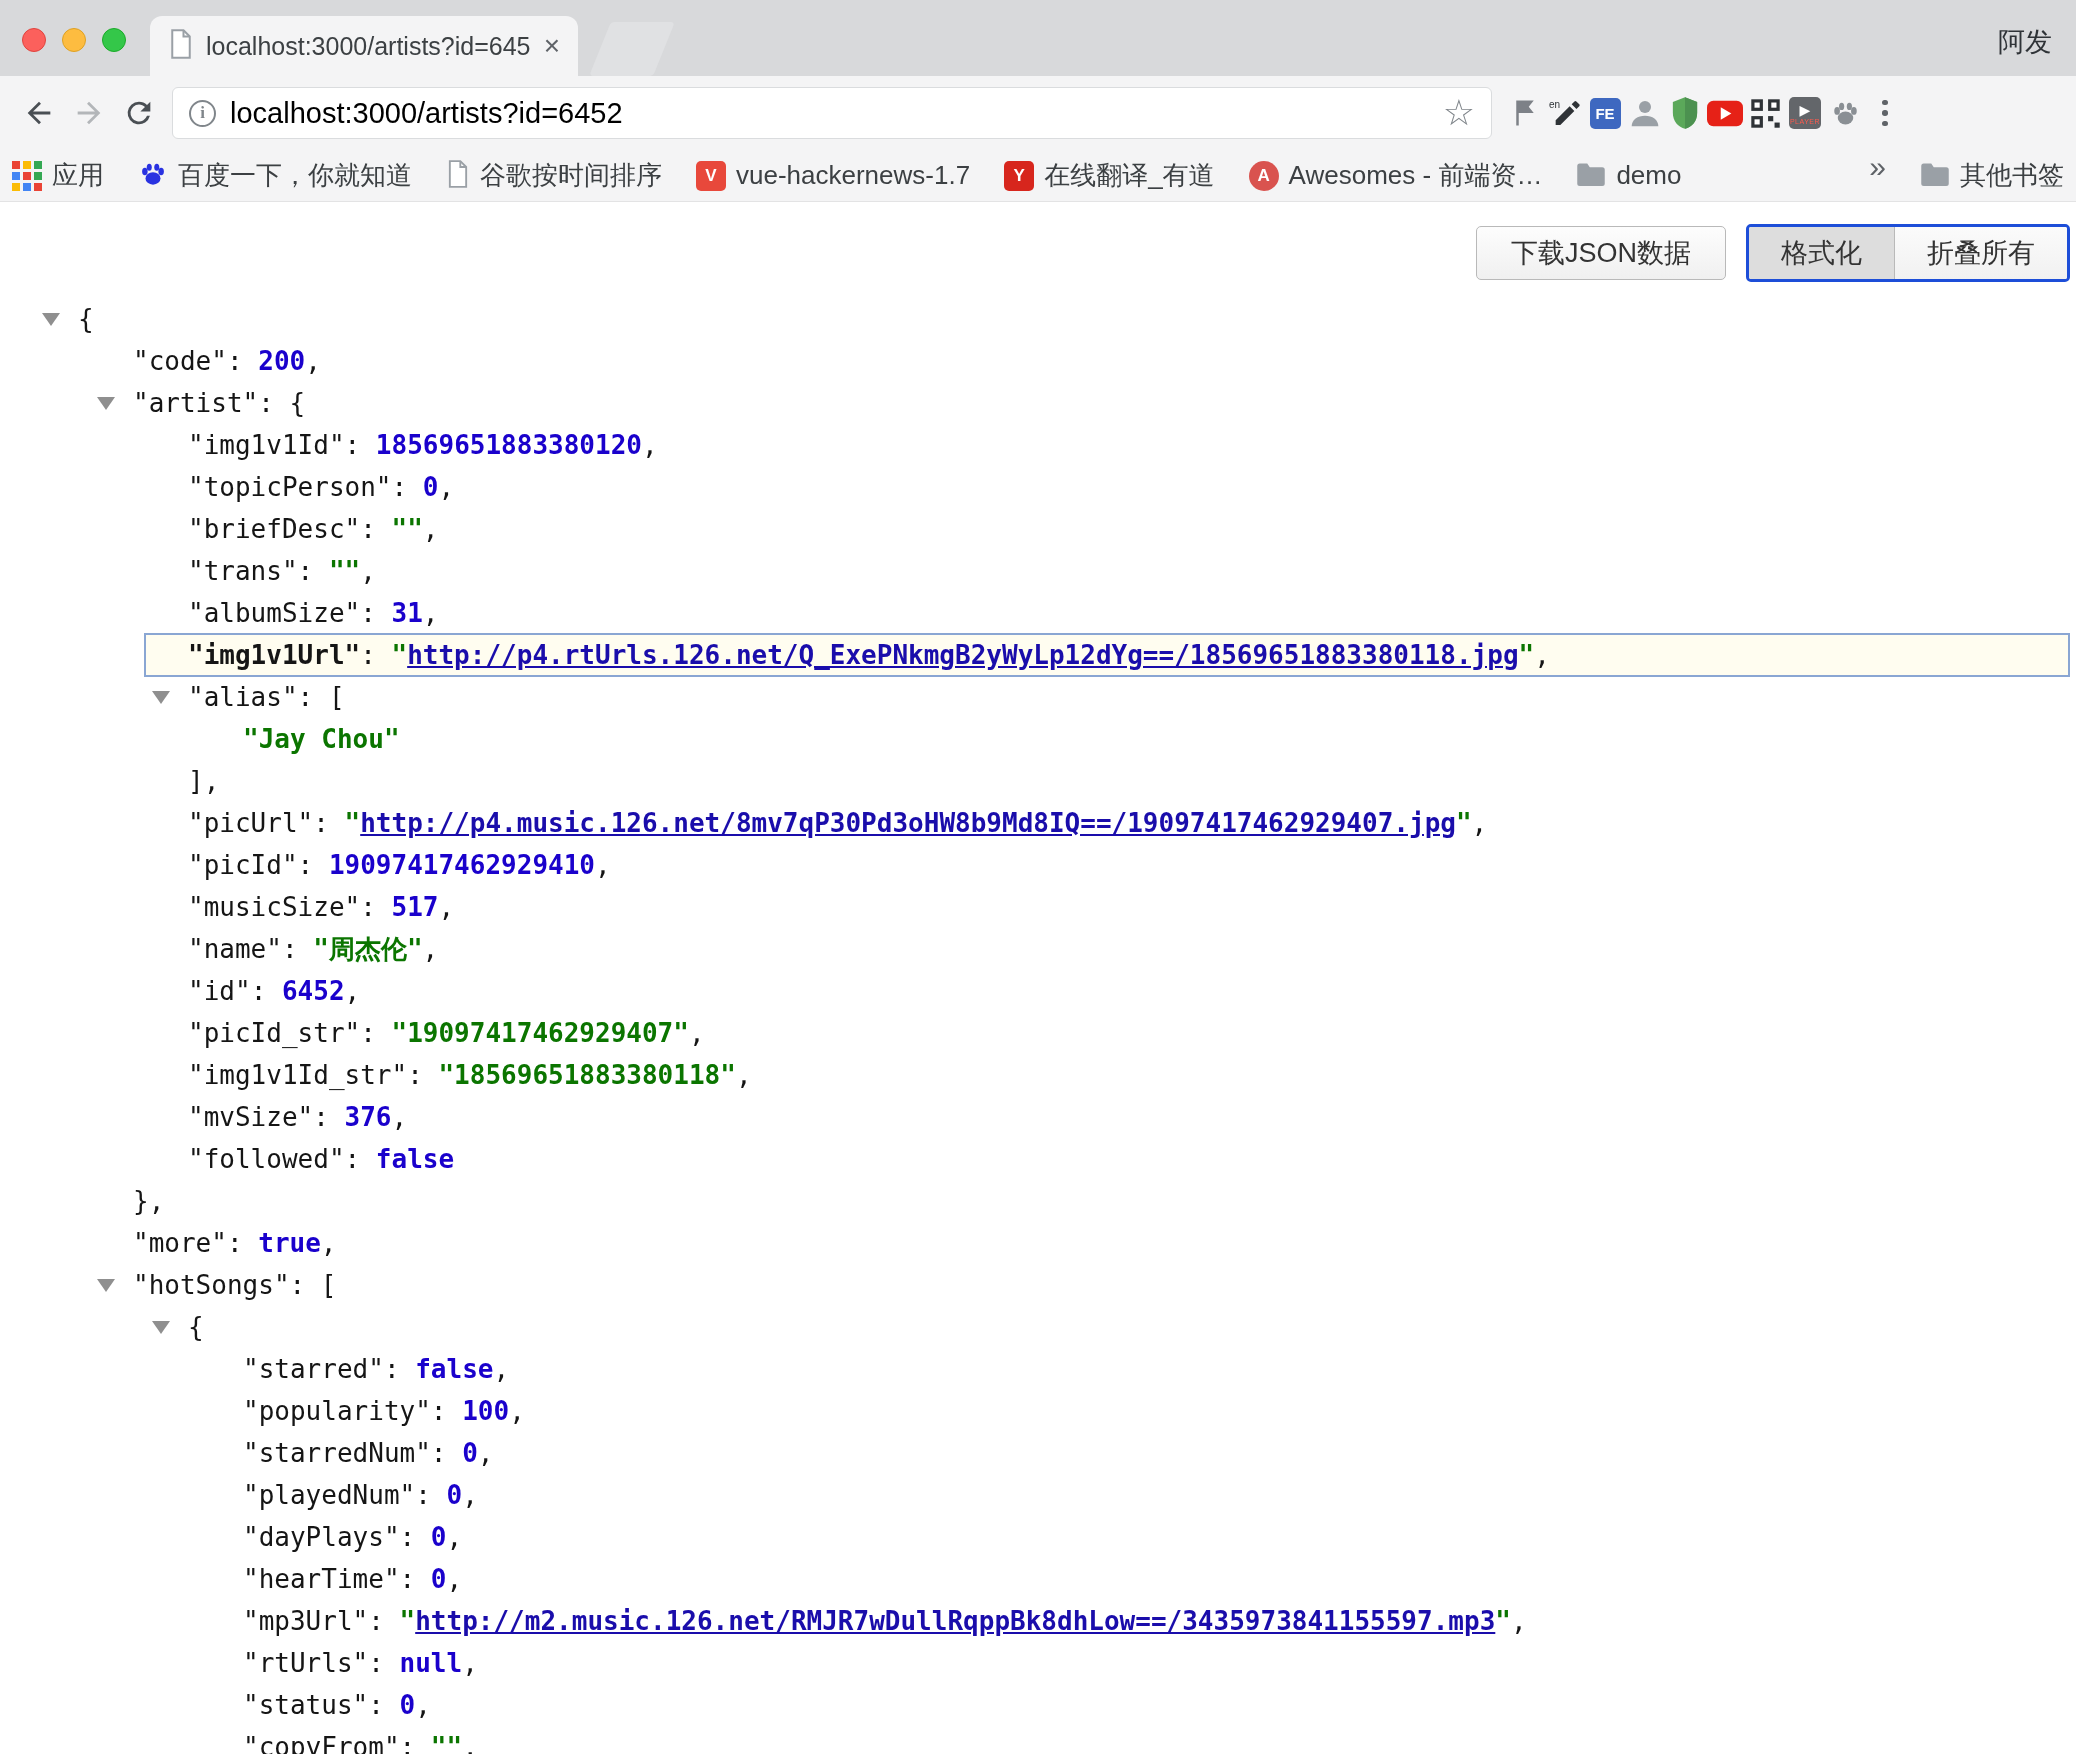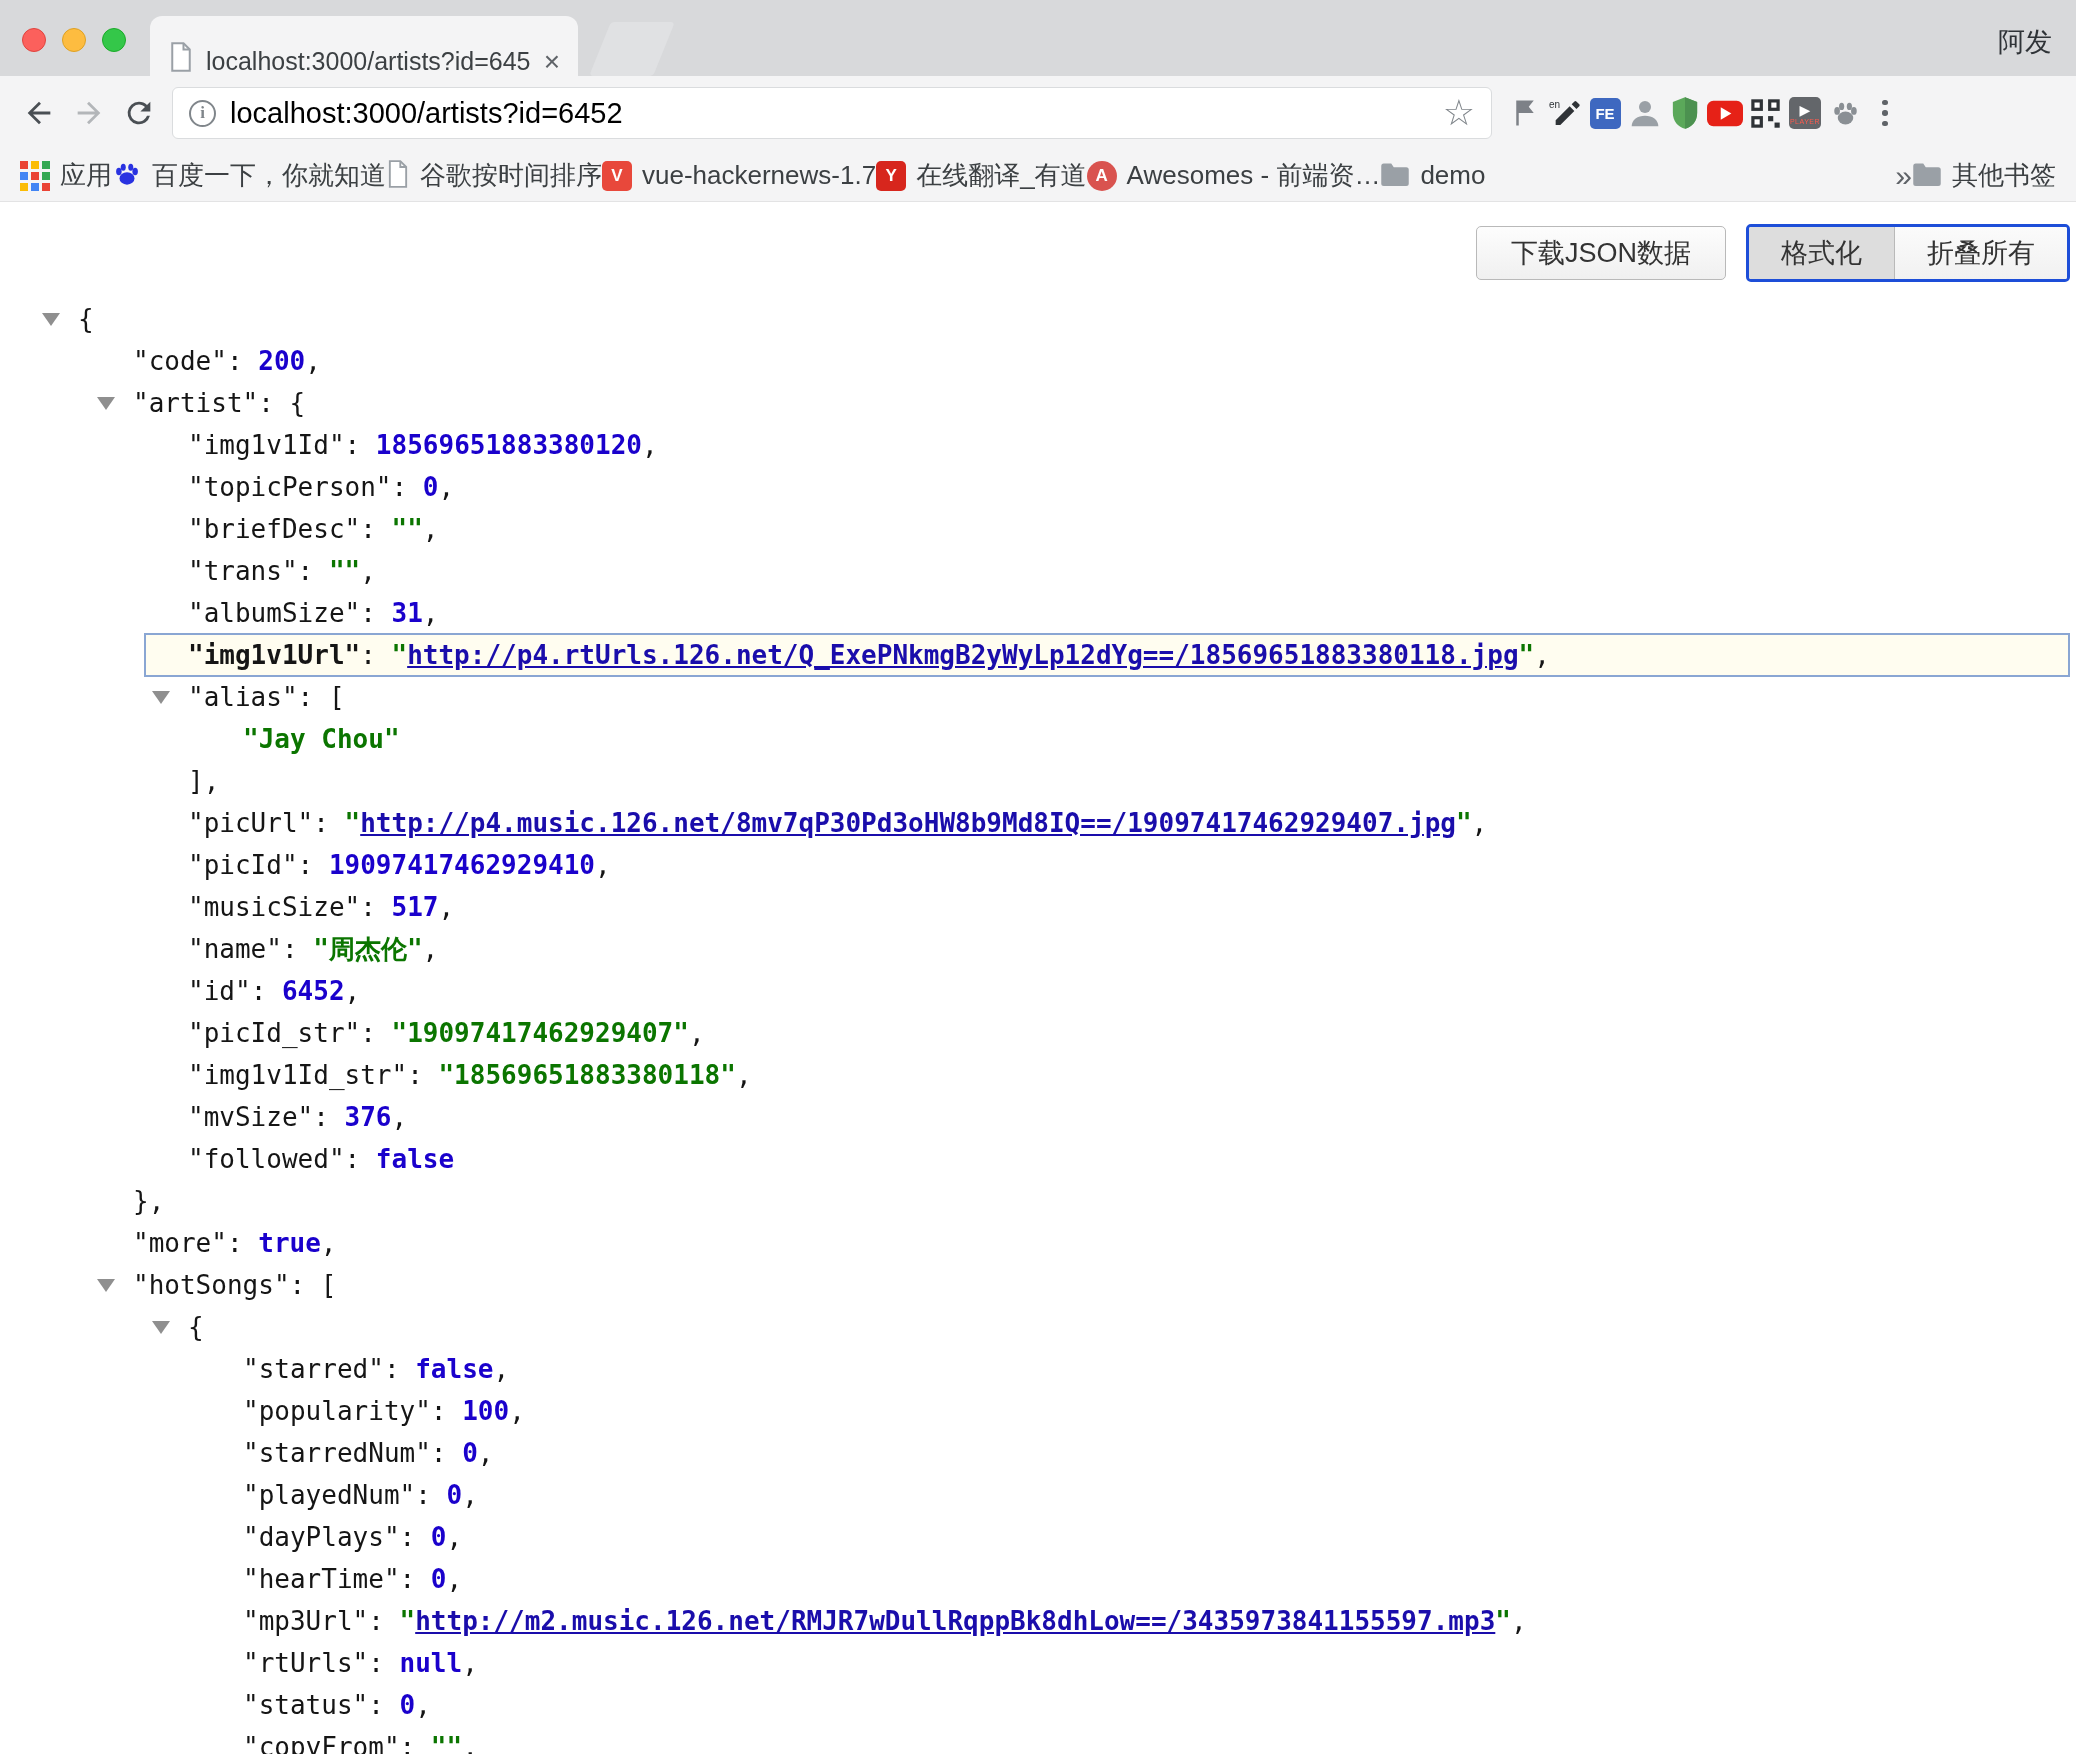--- a/index.html
+++ b/index.html
@@ -8,21 +8,21 @@
   .window { width:2076px; height:1754px; position:relative; background:#fff; }
 
   
   .tabstrip { height:76px; background:#d8d9db; position:relative; }
   .traffic { position:absolute; left:22px; top:28px; display:flex; gap:16px; }
   .light { width:24px; height:24px; border-radius:50%; }
   .light.red { background:#fc605c; border:1px solid #e0443e; }
   .light.yellow { background:#fdbc40; border:1px solid #dea123; }
   .light.green { background:#34c749; border:1px solid #1bab29; }
   .tab { position:absolute; left:150px; top:16px; width:428px; height:60px; background:#f4f4f5;
-         border-radius:12px 12px 0 0; display:flex; align-items:flex-end; padding:0 18px; gap:12px; }
+         border-radius:12px 12px 0 0; display:flex; align-items:center; padding:0 18px; gap:12px; }
   .tab-title { flex:1; font-size:25px; color:#3c4043; white-space:nowrap; overflow:hidden; }
   .tab-close { font-size:28px; color:#5f6368; line-height:1; cursor:pointer; }
   .newtab-btn { position:absolute; left:600px; top:22px; width:64px; height:54px; background:#e0e1e3;
                 transform:skewX(-22deg); border-radius:4px; }
   .profile-name { position:absolute; right:24px; top:24px; font-size:27px; color:#2f3337; }
 
   
   .toolbar { height:74px; background:#f4f4f5; display:flex; align-items:center; padding:0 14px; }
   .nav-btn { width:50px; height:50px; display:flex; align-items:center; justify-content:center; cursor:pointer; }
   .omnibox { margin-left:8px; width:1320px; height:52px; background:#fff; border:1px solid #dadcde;
@@ -39,21 +39,21 @@
   .vbadge { width:30px; height:30px; border-radius:5px; color:#fff; font-weight:bold; font-size:17px;
             display:flex; align-items:center; justify-content:center; }
   .player-box { width:32px; height:32px; background:#63666a; border-radius:5px; color:#fff; font-size:14px;
             display:flex; flex-direction:column; align-items:center; justify-content:center; }
   .player-box small { font-size:7px; color:#ff5a4e; letter-spacing:.5px; }
   .dots { display:flex; flex-direction:column; gap:5px; }
   .dots i { width:5.5px; height:5.5px; background:#5f6368; border-radius:50%; }
 
   
   .bookmarks { height:52px; background:#f4f4f5; border-bottom:1px solid #e3e3e4;
-               display:flex; align-items:center; padding:0 20px; }
+               display:flex; padding:0 12px; gap:34px; }
   .bm { display:flex; align-items:center; gap:10px; cursor:pointer; }
   .bm-label { font-size:26px; color:#3c4043; white-space:nowrap; }
   .apps-grid { display:grid; grid-template-columns:repeat(3,8px); grid-template-rows:repeat(3,8px); gap:3px; }
   .apps-grid i:nth-child(1){background:#ea4335}.apps-grid i:nth-child(2){background:#fbbc05}
   .apps-grid i:nth-child(3){background:#34a853}.apps-grid i:nth-child(4){background:#4285f4}
   .apps-grid i:nth-child(5){background:#ea4335}.apps-grid i:nth-child(6){background:#34a853}
   .apps-grid i:nth-child(7){background:#fbbc05}.apps-grid i:nth-child(8){background:#4285f4}
   .apps-grid i:nth-child(9){background:#ea4335}
   .bm-spacer { flex:1; }
   .chevrons { font-size:30px; color:#5f6368; cursor:pointer; }

